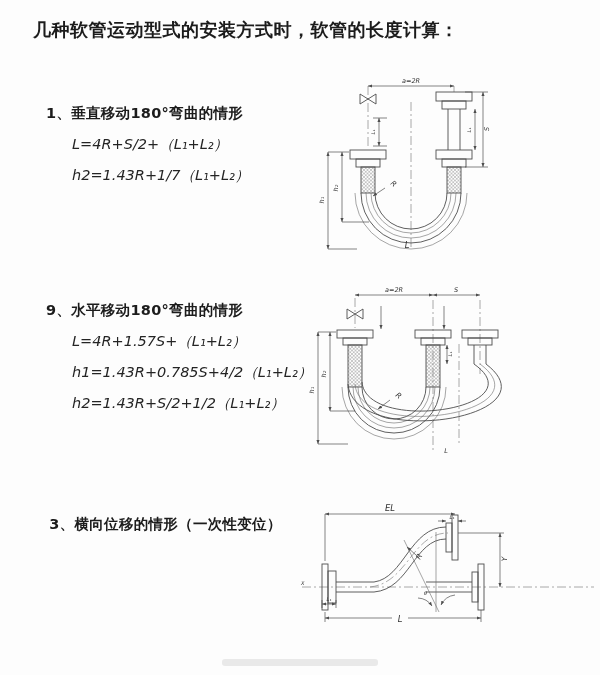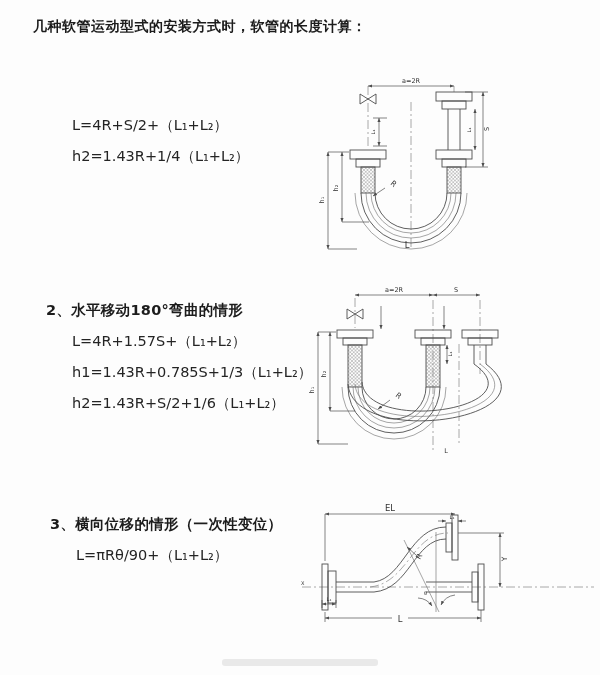--- a/index.html
+++ b/index.html
@@ -4,29 +4,29 @@
 <style>
   html,body{margin:0;padding:0;background:#e8e8e8;}
   .page{
     position:relative;width:600px;height:675px;margin:0 auto;
     background:#fdfdfd;overflow:hidden;
     font-family:"DejaVu Sans","Liberation Sans",sans-serif;
     color:#222;
   }
   .title{
     position:absolute;left:33px;top:18px;
-    font-size:14px;font-weight:bold;letter-spacing:0.5px;color:#1c1c1c;
+    font-size:18px;font-weight:bold;letter-spacing:0.5px;color:#1c1c1c;
   }
   .section{position:absolute;width:275px;}
   .sec1{left:46px;top:104px;}
   .sec2{left:46px;top:301px;}
-  .sec3{left:50px;top:515px;}
+  .sec3{left:28px;top:515px;text-align:center;}
   .heading{font-size:14.5px;font-weight:bold;line-height:19px;color:#1c1c1c;letter-spacing:0.3px;}
-  .formula{margin:12px 0 0 26px;font-size:14.5px;line-height:19px;color:#242424;white-space:nowrap;}
-  .diagram{position:absolute;}
+  .formula{margin:12px 0 0 26px;font-size:14.5px;line-height:19px;color:#242424;white-space:nowrap;font-style:italic;}
+  .diagram{position:absolute;font-style:italic;}
   .dg1{left:315px;top:72px;width:250px;height:185px;}
   .dg2{left:303px;top:284px;width:290px;height:175px;}
   .dg3{left:298px;top:502px;width:300px;height:145px;}
   svg{display:block;width:100%;height:100%;}
   svg .ln{stroke:#4d4d4d;stroke-width:0.9;fill:none;}
   svg .thin{stroke:#6a6a6a;stroke-width:0.6;fill:none;}
   svg .dim{stroke:#4d4d4d;stroke-width:0.7;fill:none;}
   svg .cl{stroke:#7d7d7d;stroke-width:0.65;fill:none;stroke-dasharray:9 3 2 3;}
   svg rect.part{stroke:#4d4d4d;stroke-width:0.9;fill:none;}
   svg rect.braid{stroke:#4d4d4d;stroke-width:0.9;}
@@ -41,34 +41,34 @@
   }
 </style>
 </head>
 <body>
 
 <div class="page">
 
   <div class="title">几种软管运动型式的安装方式时，软管的长度计算：</div>
 
   <div class="section sec1">
+    <div class="heading">1、垂直移动180°弯曲的情形</div>
     <div class="formula">L=4R+S/2+（L₁+L₂）</div>
-    <div class="formula">h2=1.43R+1/4（L₁+L₂）</div>
+    <div class="formula">h2=1.43R+1/7（L₁+L₂）</div>
   </div>
 
   <div class="section sec2">
-    <div class="heading">2、水平移动180°弯曲的情形</div>
+    <div class="heading">9、水平移动180°弯曲的情形</div>
     <div class="formula">L=4R+1.57S+（L₁+L₂）</div>
-    <div class="formula">h1=1.43R+0.785S+1/3（L₁+L₂）</div>
-    <div class="formula">h2=1.43R+S/2+1/6（L₁+L₂）</div>
+    <div class="formula">h1=1.43R+0.785S+4/2（L₁+L₂）</div>
+    <div class="formula">h2=1.43R+S/2+1/2（L₁+L₂）</div>
   </div>
 
   <div class="section sec3">
     <div class="heading">3、横向位移的情形（一次性变位）</div>
-    <div class="formula">L=πRθ/90+（L₁+L₂）</div>
   </div>
 
   <div class="diagram dg1">
     <svg viewBox="0 0 250 185">
       <defs>
         <pattern id="br1" width="3.5" height="3.5" patternUnits="userSpaceOnUse">
           <path d="M0 3.5 L3.5 0 M0 0 L3.5 3.5" stroke="#8a8a8a" stroke-width="0.45"></path>
         </pattern>
         <marker id="ar1" viewBox="0 0 10 10" refX="9" refY="5" markerWidth="6.5" markerHeight="6.5" orient="auto-start-reverse">
           <path d="M0 1.5 L9 5 L0 8.5 z" fill="#4d4d4d"></path>

